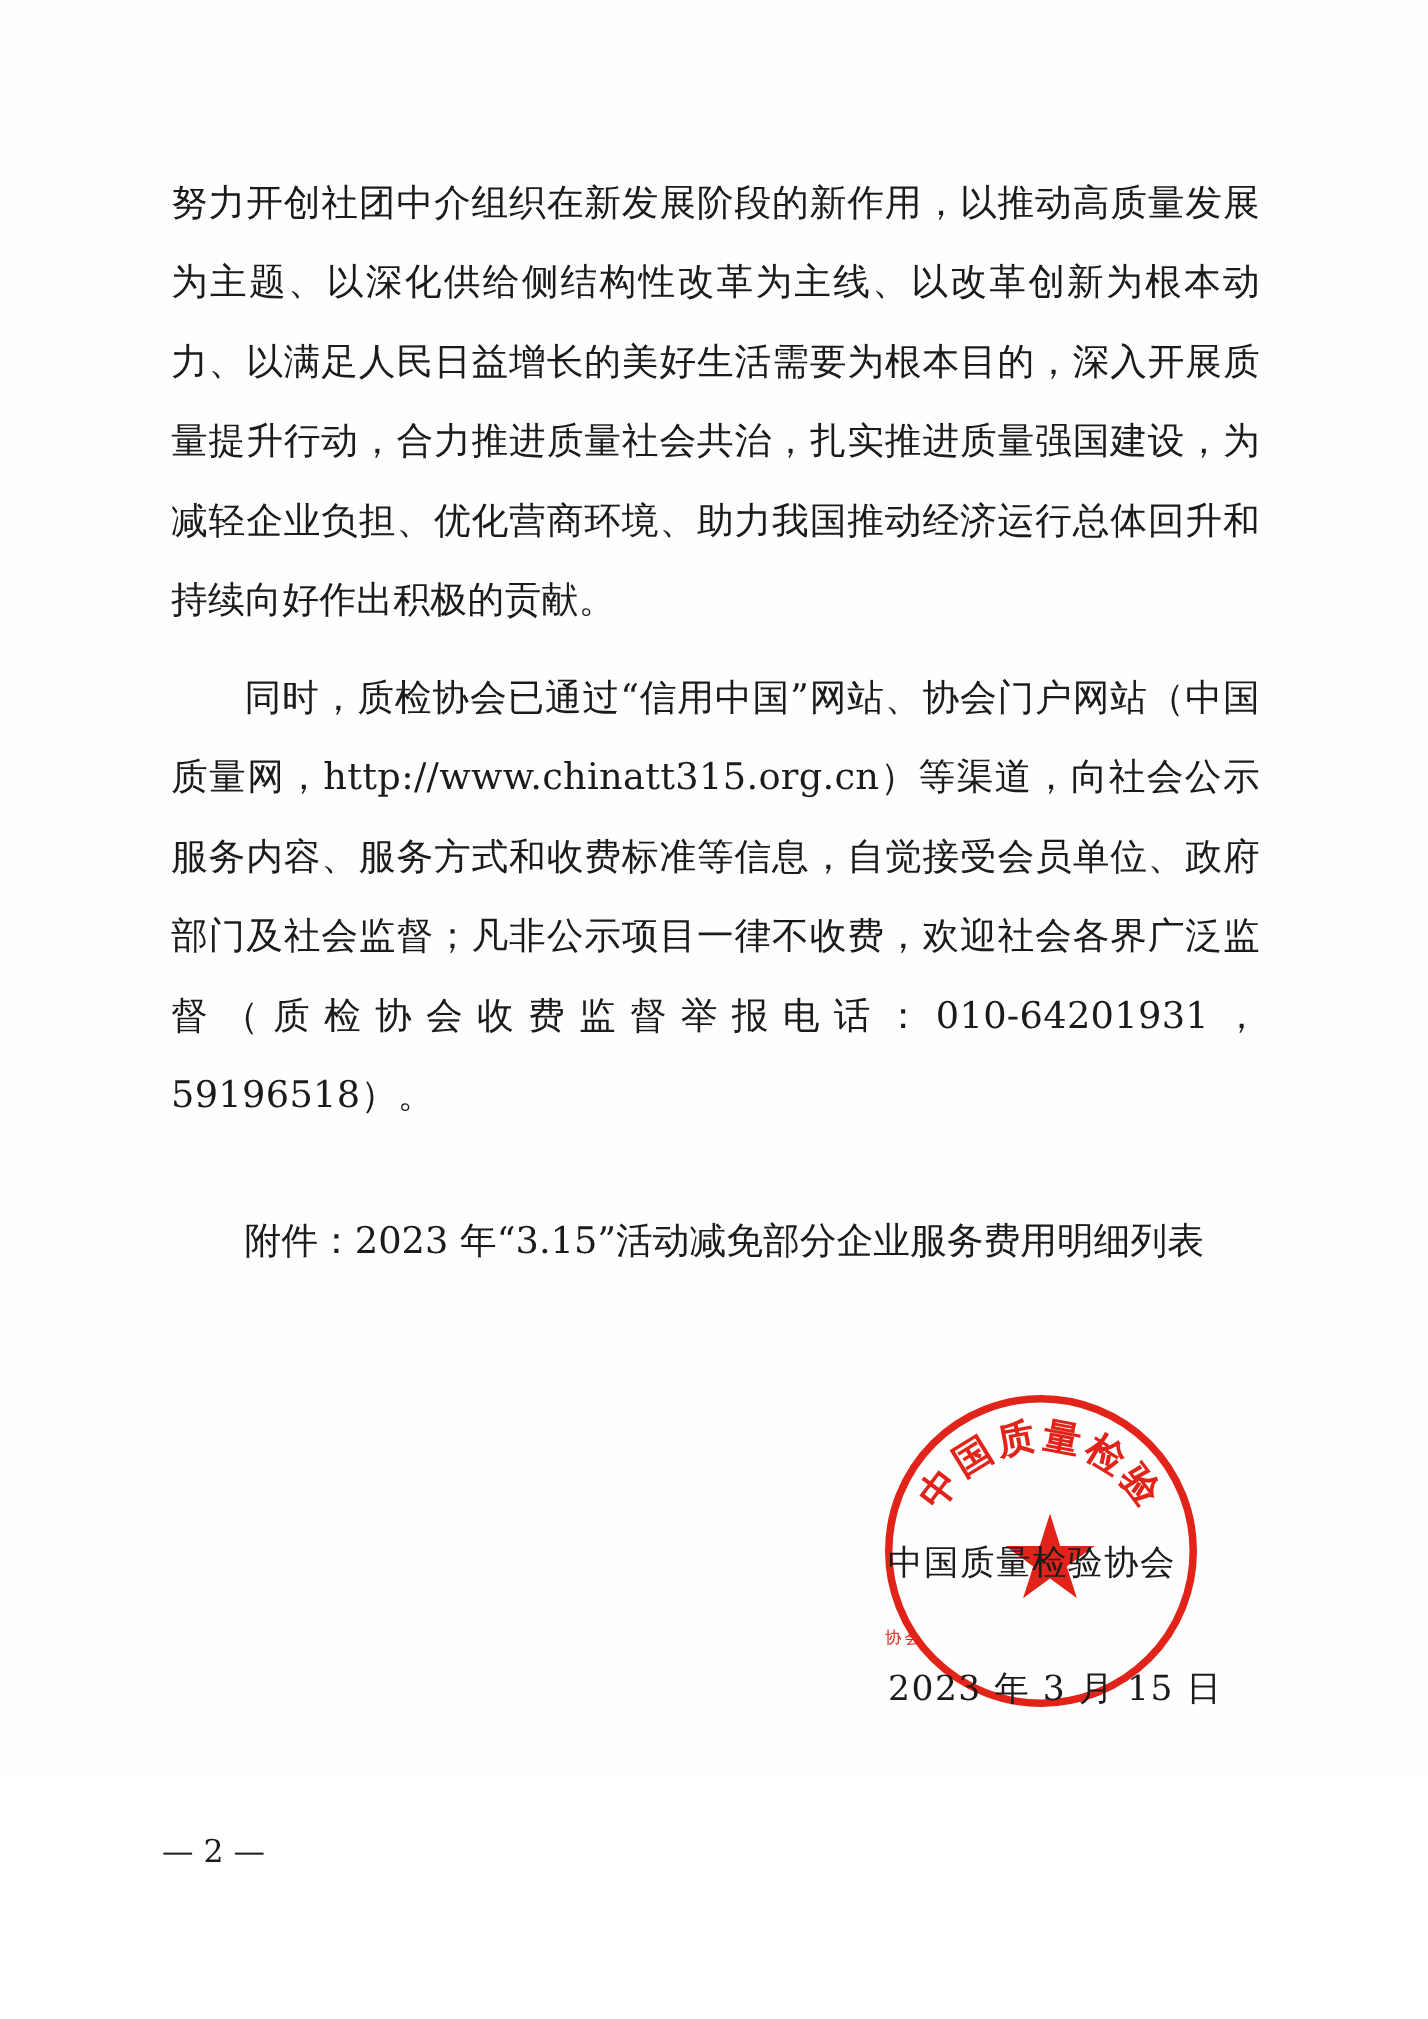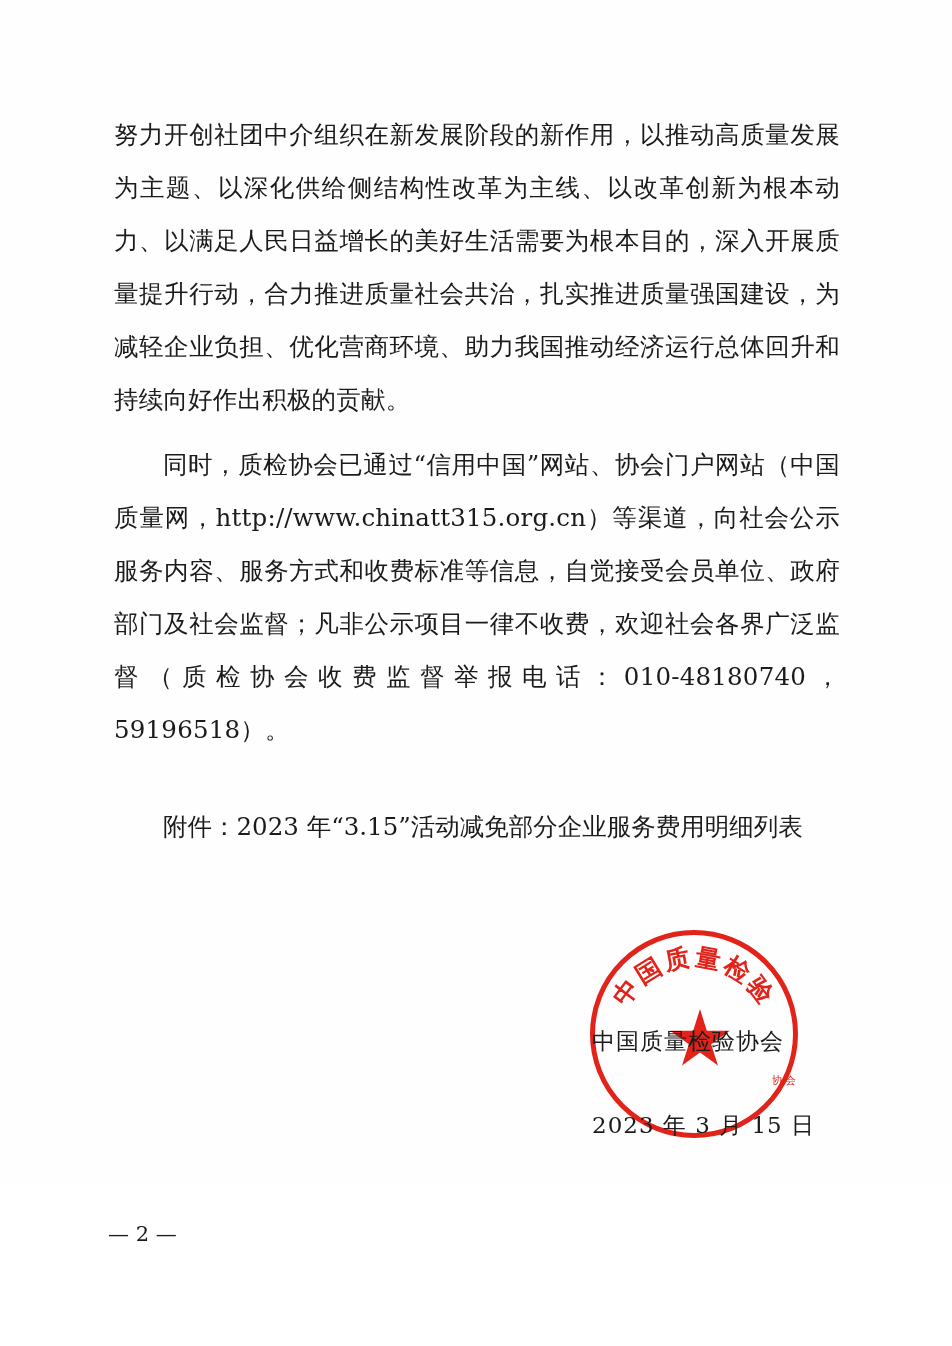--- a/index.html
+++ b/index.html
@@ -86,23 +86,23 @@
   .seal-arc text {
     fill: #e2231a;
     font-family: "DejaVu Serif", "Liberation Serif", serif;
     font-size: 25px;
     font-weight: bold;
     letter-spacing: 3px;
   }
   .seal-bottom-text {
     position: absolute;
     left: 0;
-    top: 143px;
+    top: 154px;
     width: 208px;
-    text-align: right;
+    text-align: left;
     color: #e2231a;
     font-size: 11px;
     letter-spacing: 2px;
     font-family: "DejaVu Sans", "Liberation Sans", sans-serif;
   }
 
   .signer {
     position: absolute;
     left: 592px;
     top: 1000px;
@@ -139,21 +139,21 @@
 
   <div class="content">
 
     <p class="para">努力开创社团中介组织在新发展阶段的新作用，以推动高质量发展为主题、以深化供给侧结构性改革为主线、以改革创新为根本动力、以满足人民日益增长的美好生活需要为根本目的，深入开展质量提升行动，合力推进质量社会共治，扎实推进质量强国建设，为减轻企业负担、优化营商环境、助力我国推动经济运行总体回升和持续向好作出积极的贡献。</p>
 
     <div class="gap-sm"></div>
 
 
     <div class="gap-sm"></div>
 
-    <p class="para indent">同时，质检协会已通过“信用中国”网站、协会门户网站（中国质量网，http://www.chinatt315.org.cn）等渠道，向社会公示服务内容、服务方式和收费标准等信息，自觉接受会员单位、政府部门及社会监督；凡非公示项目一律不收费，欢迎社会各界广泛监督（质检协会收费监督举报电话：010-48180740，59196518）。</p>
+    <p class="para indent">同时，质检协会已通过“信用中国”网站、协会门户网站（中国质量网，http://www.chinatt315.org.cn）等渠道，向社会公示服务内容、服务方式和收费标准等信息，自觉接受会员单位、政府部门及社会监督；凡非公示项目一律不收费，欢迎社会各界广泛监督（质检协会收费监督举报电话：010-64201931，59196518）。</p>
 
     <div class="gap-lg"></div>
 
     <div class="attachment">附件：2023 年“3.15”活动减免部分企业服务费用明细列表</div>
 
   </div>
 
   <div class="seal-area">
     <div class="seal"></div>
     <svg class="seal-arc" viewBox="0 0 208 208">

